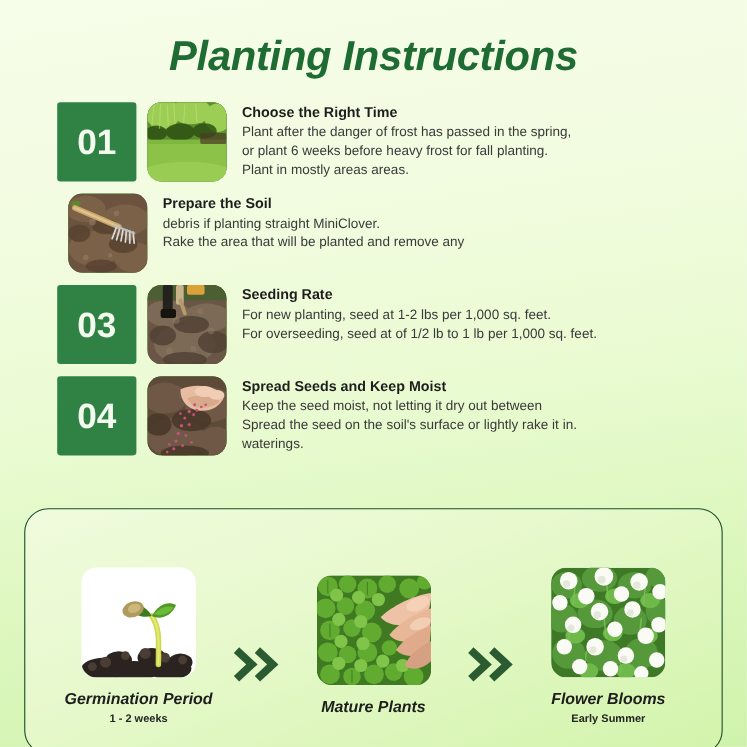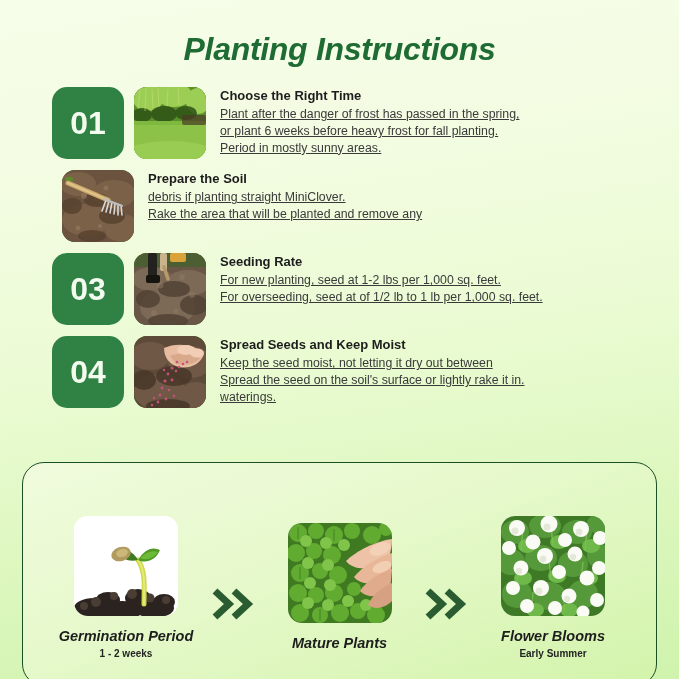--- a/index.html
+++ b/index.html
@@ -6,21 +6,21 @@
   html,body{ width:679px; height:679px; }
   body{
     font-family:"Liberation Sans", sans-serif;
     background:linear-gradient(172deg,#f6fde9 0%,#f2fce0 28%,#eafbd2 52%,#dcf7bd 76%,#cff3ad 100%);
     overflow:hidden;
     position:relative;
   }
 
   .page-title{
     text-align:center;
-    font-size:32px;
+    font-size:38px;
     font-weight:bold;
     font-style:italic;
     color:#1f6b34;
     letter-spacing:-0.3px;
     padding-top:33px;
     line-height:1;
   }
 
   .steps{
     margin-top:22px;
@@ -28,21 +28,21 @@
   }
   .step{
     display:flex;
     align-items:flex-start;
     margin-bottom:11px;
     height:72px;
   }
   .badge{
     width:72px; height:72px;
     flex:0 0 72px;
-    border-radius:15px;
+    border-radius:3px;
     background:#2f8244;
     color:#f2fbee;
     font-size:32px;
     font-weight:bold;
     display:flex;
     align-items:center;
     justify-content:center;
     letter-spacing:0px;
   }
   .thumb{
@@ -66,21 +66,21 @@
     font-weight:bold;
     color:#1d1d1d;
     line-height:1.25;
     margin-bottom:2px;
   }
   .step-body{
     font-size:12.3px;
     color:#3a3a3a;
     line-height:1.37;
   }
-  .step-body div{ white-space:nowrap;text-decoration:underline; }
+  .step-body div{ white-space:nowrap; }
 
   
   .timeline{
     position:absolute;
     left:22px; top:462px;
     width:635px; height:224px;
     border:1.6px solid #1d4f27;
     border-radius:22px;
     background:linear-gradient(160deg,#f0fbdd 0%,#e7f9cd 40%,#d3f4ab 100%);
     display:flex;
@@ -159,21 +159,21 @@
           <rect y="38" width="72" height="34" fill="#8cc247"></rect>
           <ellipse cx="36" cy="66" rx="44" ry="12" fill="#98cc52"></ellipse>
           <rect x="48" y="28" width="24" height="10" rx="2" fill="#4d3a25" opacity="0.7"></rect>
         </svg>
       </div>
       <div class="step-text">
         <div class="step-title">Choose the Right Time</div>
         <div class="step-body">
           <div>Plant after the danger of frost has passed in the spring,</div>
           <div>or plant 6 weeks before heavy frost for fall planting.</div>
-          <div>Period in mostly sunny areas.</div>
+          <div>Plant in mostly areas areas.</div>
         </div>
       </div>
     </div>
 
     <div class="step">
       <div class="thumb">
         <svg viewBox="0 0 72 72" preserveAspectRatio="none">
           <rect width="72" height="72" fill="#6b5340"></rect>
           <g fill="#7b6148">
             <ellipse cx="16" cy="14" rx="18" ry="12"></ellipse>

